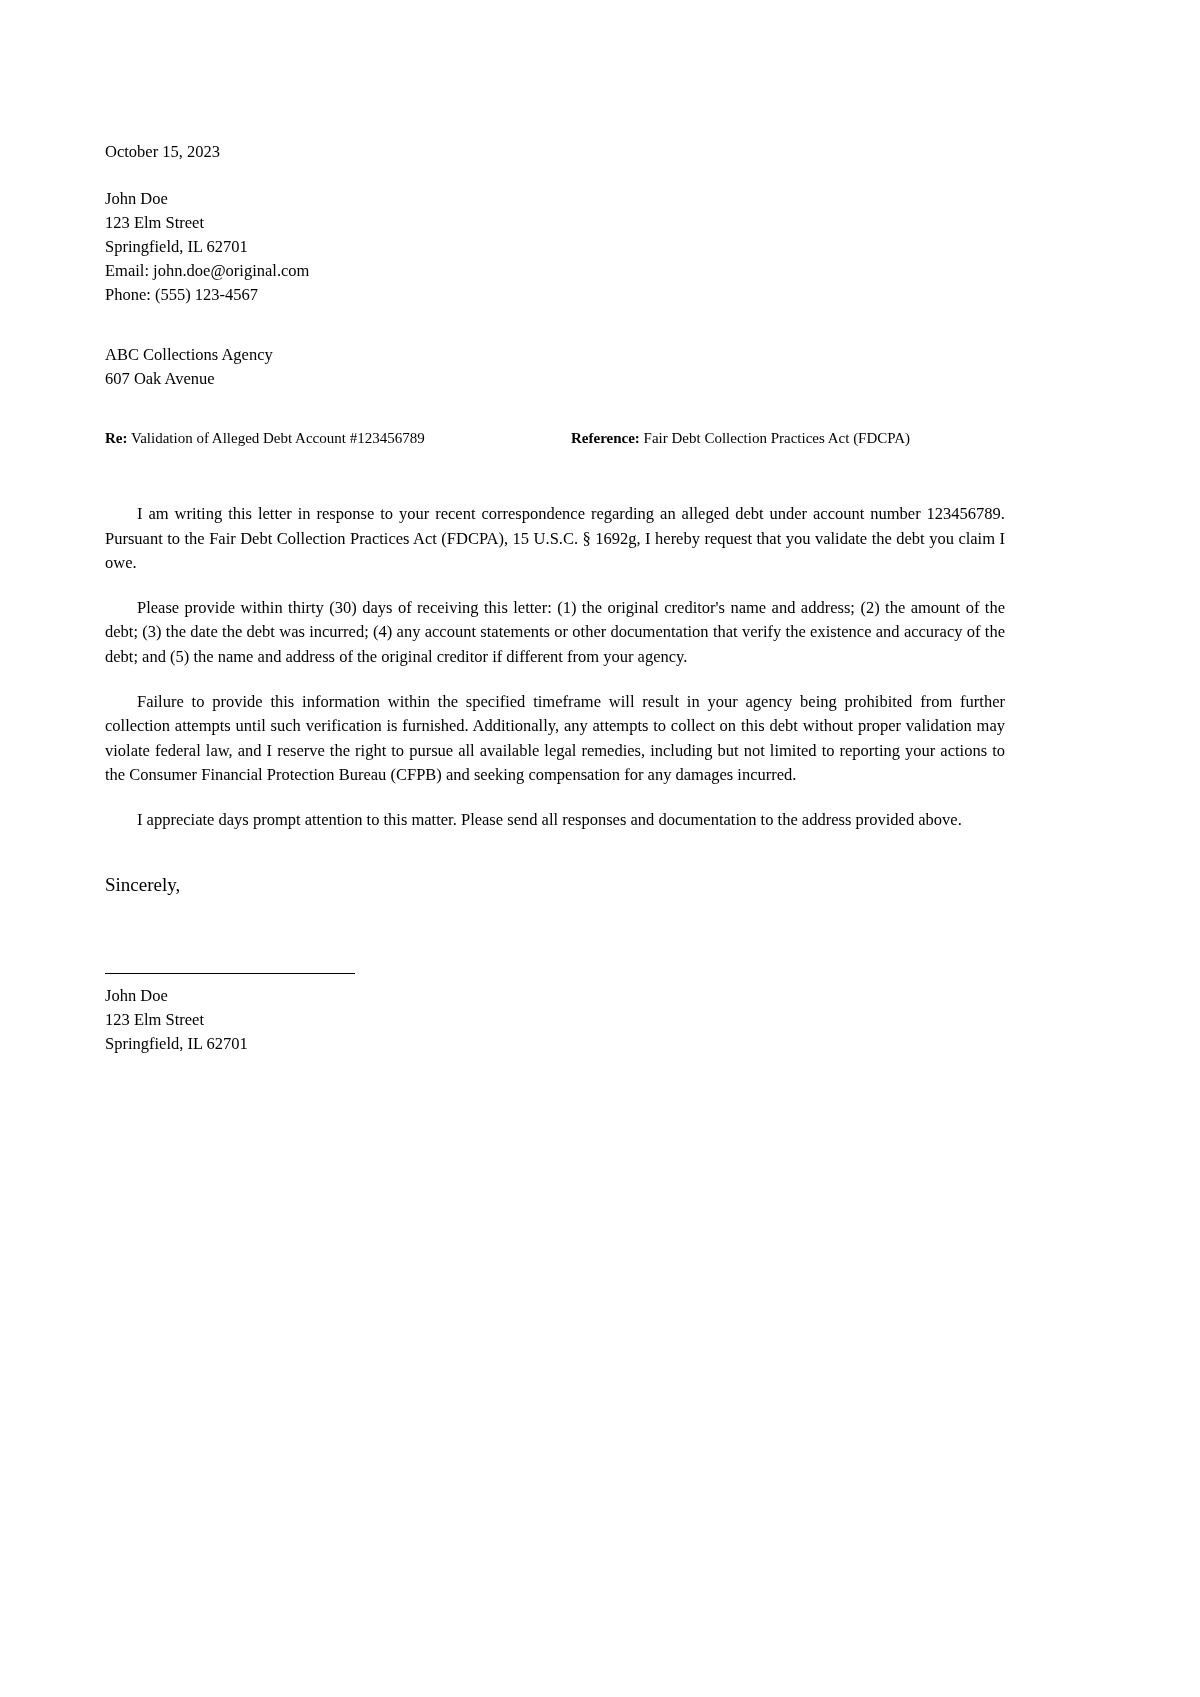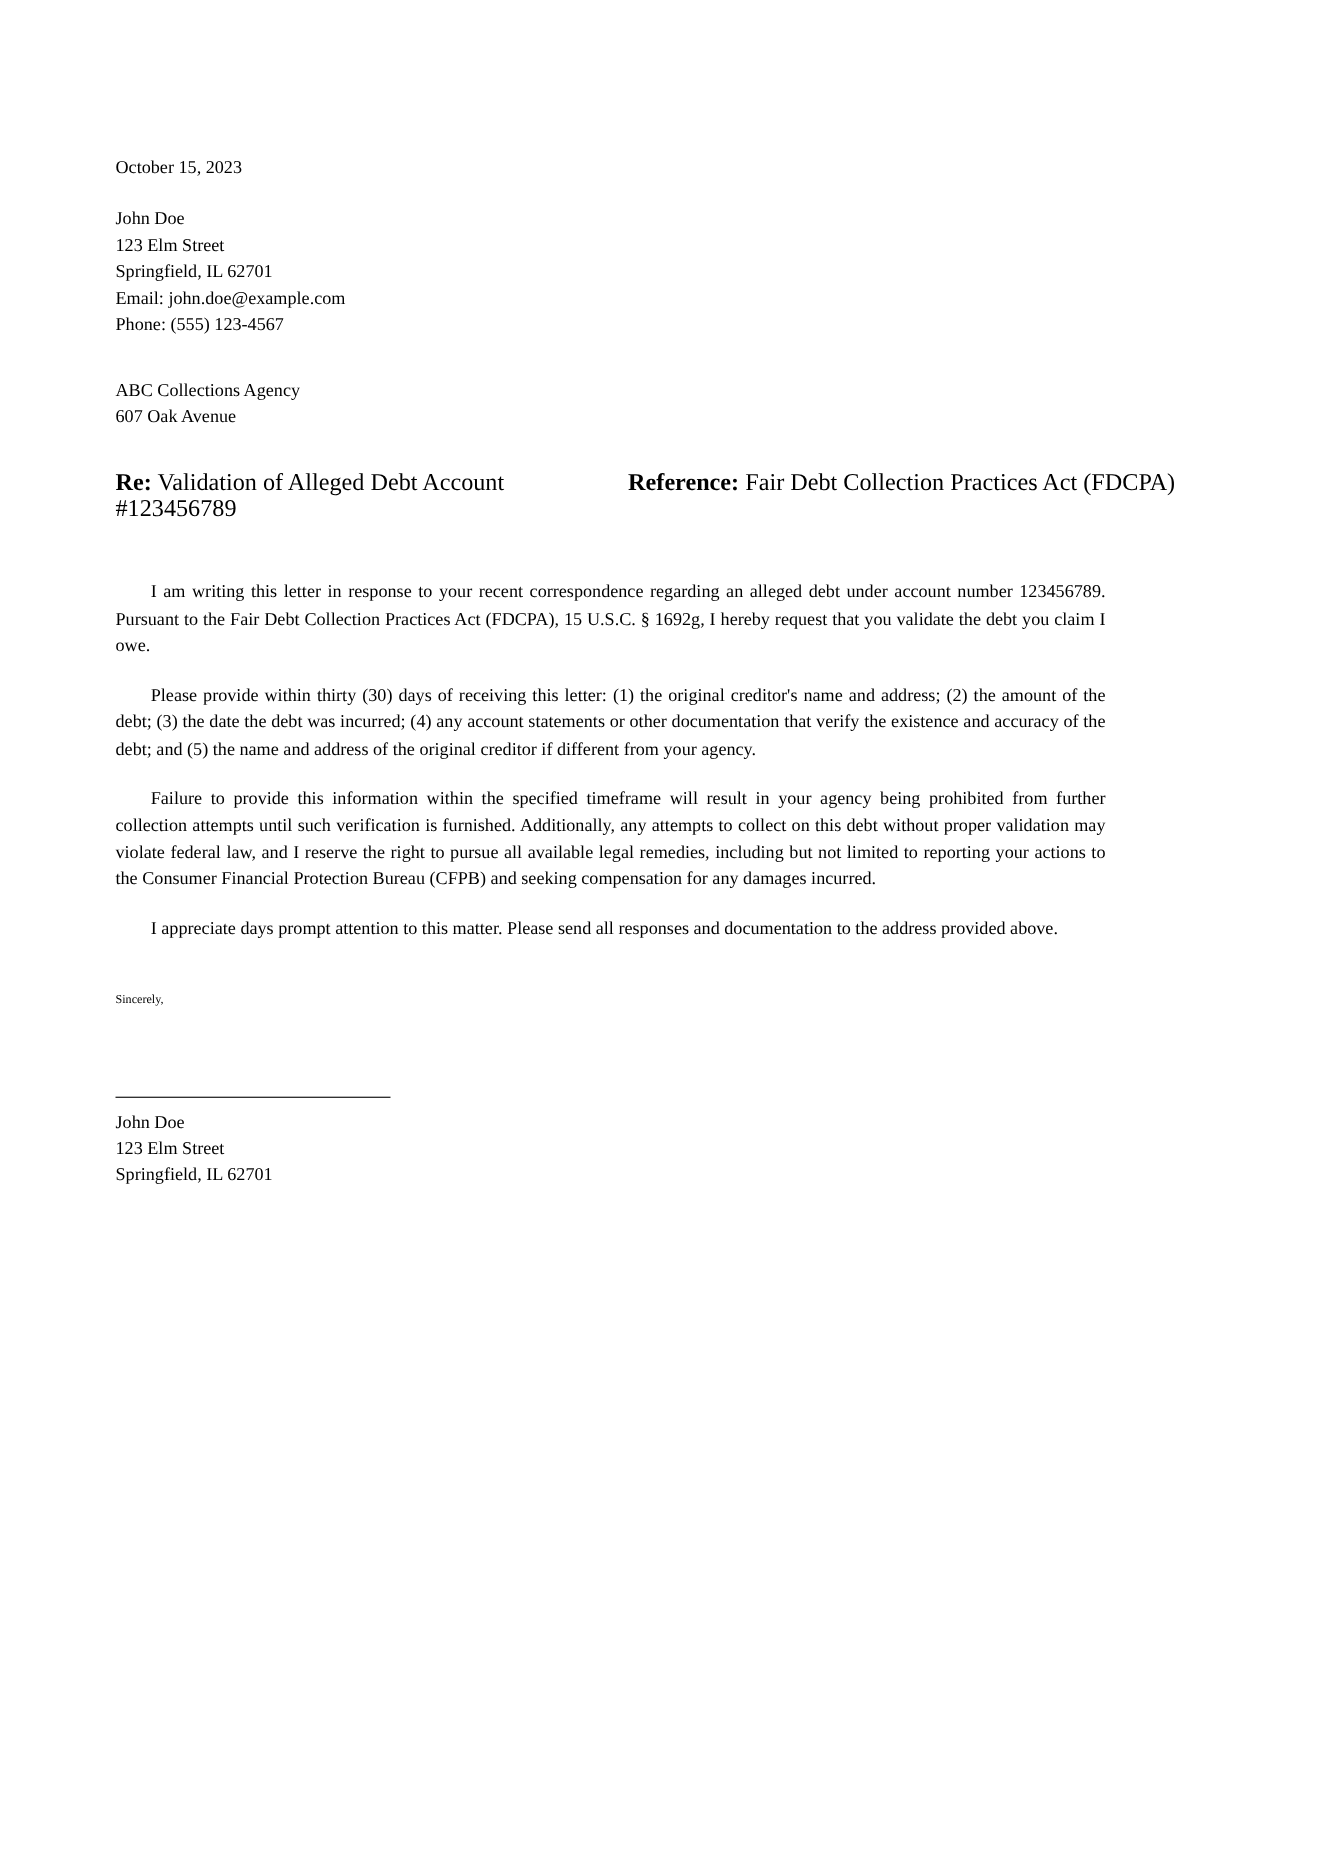--- a/index.html
+++ b/index.html
@@ -40,21 +40,21 @@
   }
   .recipient-block {
     margin-bottom: 35px;
   }
 
   
   .subject-row {
     display: flex;
     flex-direction: row;
     align-items: flex-start;
-    font-size: 22px;
+    font-size: 15px;
     line-height: 24px;
     margin-bottom: 52px;
   }
   .subject-left {
     flex: 0 0 auto;
     width: 466px;
   }
   .subject-right {
     flex: 0 0 auto;
   }
@@ -75,21 +75,21 @@
     text-align: justify;
     text-indent: 32px;
     margin: 0 0 20px 0;
     hyphens: none;
   }
   .body-para:last-of-type {
     margin-bottom: 0;
   }
 
   .closing {
-    font-size: 11px;
+    font-size: 19px;
     line-height: 24px;
     margin-top: 40px;
   }
 
   
   .signature-area {
     margin-top: 76px;
   }
   .sig-line {
     width: 250px;
@@ -109,21 +109,21 @@
   <div class="content">
 
     <div class="date-block">
       <div class="line">October 15, 2023</div>
     </div>
 
     <div class="sender-block">
       <div class="line">John Doe</div>
       <div class="line">123 Elm Street</div>
       <div class="line">Springfield, IL 62701</div>
-      <div class="line">Email: john.doe@example.com</div>
+      <div class="line">Email: john.doe@original.com</div>
       <div class="line">Phone: (555) 123-4567</div>
     </div>
 
     <div class="recipient-block">
       <div class="line">ABC Collections Agency</div>
       <div class="line">607 Oak Avenue</div>
     </div>
 
     <div class="subject-row">
       <div class="subject-left"><span class="lbl-bold">Re:</span><span> Validation of Alleged Debt Account #123456789</span></div>

